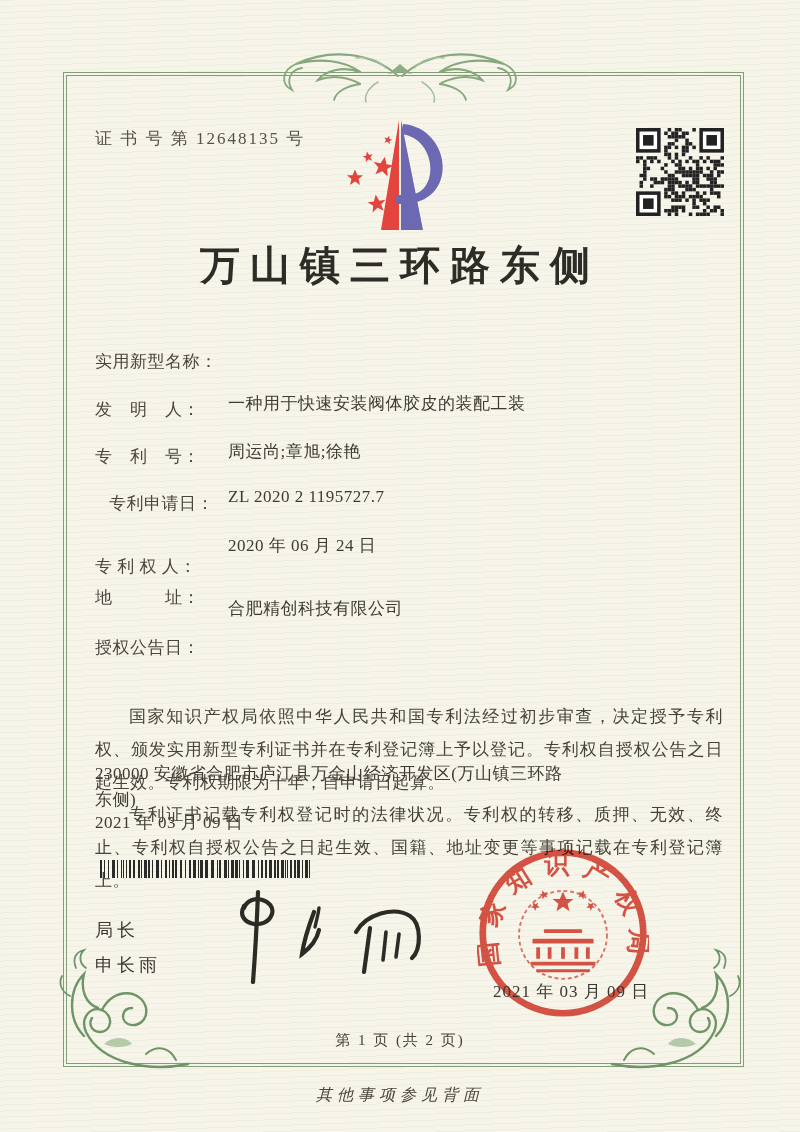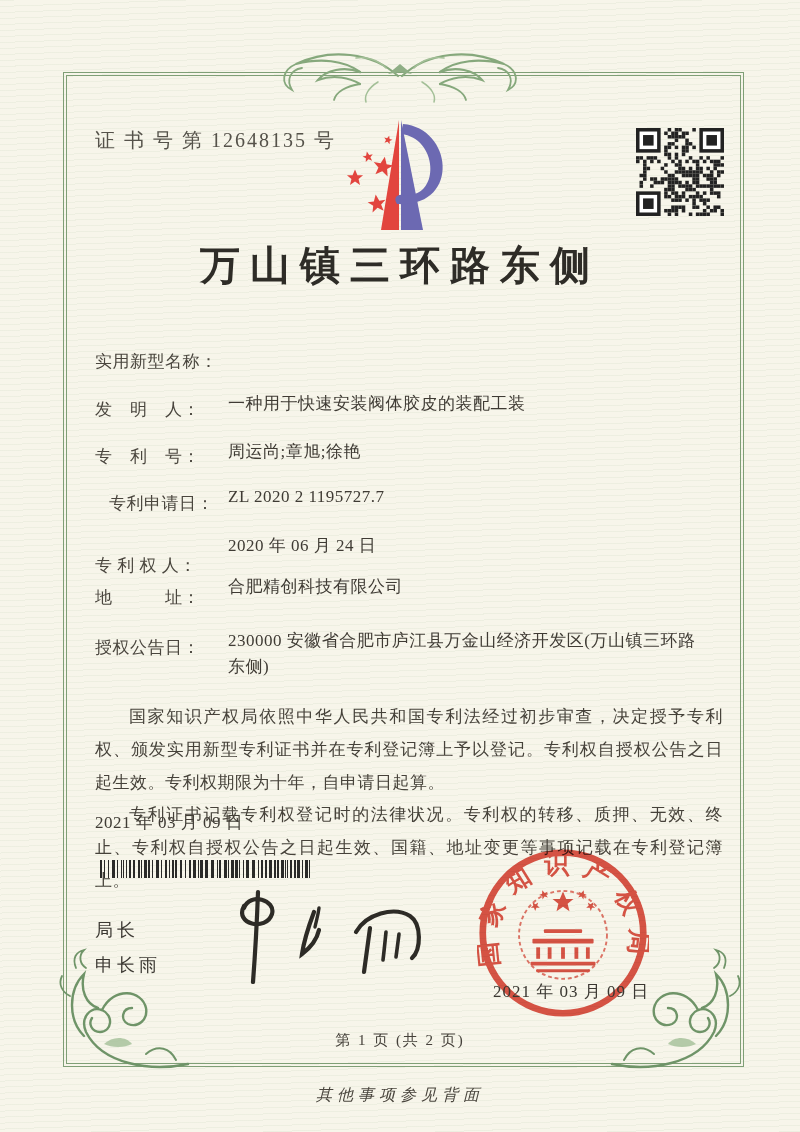--- a/index.html
+++ b/index.html
@@ -18,21 +18,21 @@
       #f7f5ea;
   }
   .frame{
     position:absolute;left:63px;top:72px;right:56px;bottom:65px;
     border:4px double #7f9f76;
     pointer-events:none;
   }
   .abs{position:absolute;}
   .cert-no{
     left:95px;top:127px;
-    font-size:20px;letter-spacing:2px;color:#55524a;
+    font-size:17px;letter-spacing:2px;color:#55524a;
   }
   .title{
     left:0;right:0;top:238px;text-align:center;
     font-size:40px;font-weight:700;letter-spacing:10px;
     color:#2e2c27;
   }
   .fields{left:95px;top:342px;width:625px;}
   .frow{position:absolute;left:0;display:flex;align-items:flex-start;
     font-size:17px;color:#45413a;letter-spacing:0.5px;white-space:nowrap;}
   .frow .lbl{display:inline-block;width:133px;flex:0 0 133px;color:#4a463e;}
@@ -325,25 +325,25 @@
       <span class="val">周运尚;章旭;徐艳</span>
     </div>
     <div class="frow" style="top:103px;">
       <span class="lbl">专　利　号：</span>
       <span class="val">ZL 2020 2 1195727.7</span>
     </div>
     <div class="frow" style="top:150px;text-align:center;">
       <span class="lbl">专利申请日：</span>
       <span class="val">2020 年 06 月 24 日</span>
     </div>
-    <div class="frow" style="top:191px;align-items:center;">
+    <div class="frow" style="top:213px;">
       <span class="lbl">专 利 权 人：</span>
       <span class="val">合肥精创科技有限公司</span>
     </div>
-    <div class="frow" style="top:244px;">
+    <div class="frow" style="top:244px;flex-direction:column;">
       <span class="lbl">地　　　址：</span>
       <span class="val wrap">230000 安徽省合肥市庐江县万金山经济开发区(万山镇三环路东侧)</span>
     </div>
     <div class="frow" style="top:294px;flex-direction:column;">
       <span class="lbl">授权公告日：</span>
       <span class="val">2021 年 03 月 09 日</span>
     </div>
   </div>
 
   <div class="abs paras">

